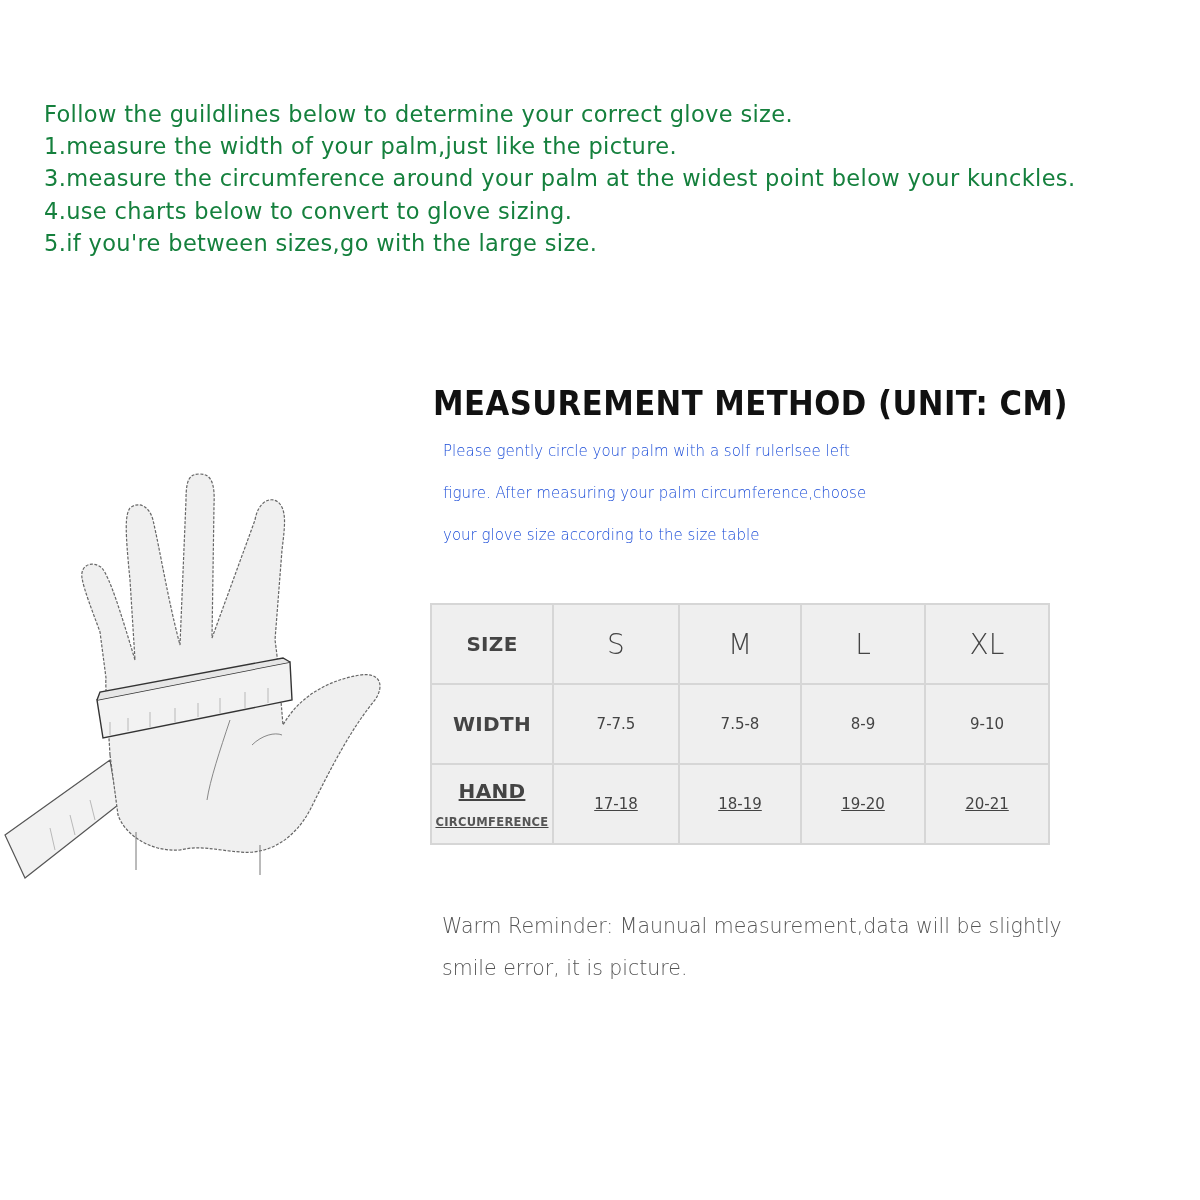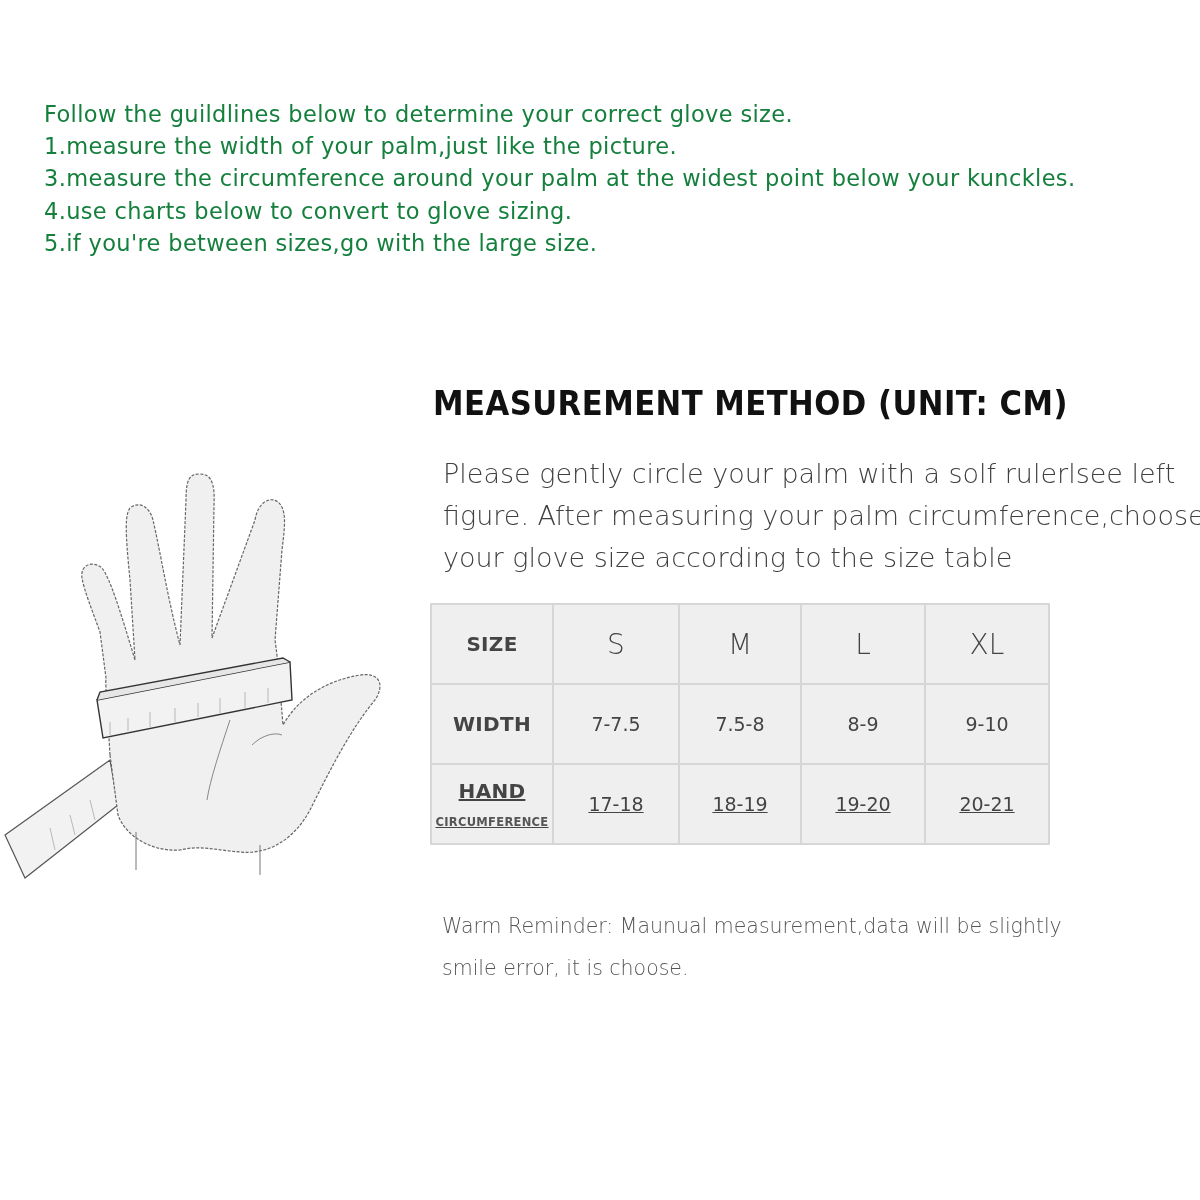--- a/index.html
+++ b/index.html
@@ -1,30 +1,30 @@
 <!DOCTYPE html>
 <html><head>
 <meta charset="utf-8">
 <style>
   html, body { margin:0; padding:0; }
   body { width:1200px; height:1200px; background:#ffffff; position:relative; overflow:hidden; font-family:"DejaVu Sans", sans-serif; }
   .guidelines { position:absolute; left:44px; top:98px; margin:0; padding:0; list-style:none; font-family:"DejaVu Sans", sans-serif; font-size:22.5px; line-height:32.2px; color:#15803d; letter-spacing:0.35px; }
   .guidelines li { white-space:nowrap; }
   .hand { position:absolute; left:0; top:460px; width:410px; height:430px; }
   .method-title { position:absolute; left:433px; top:384px; font-family:"DejaVu Sans", sans-serif; font-weight:bold; font-size:33px; letter-spacing:0.5px; color:#111; transform:scaleX(0.93); transform-origin:left top; white-space:nowrap; }
-  .intro { position:absolute; left:443px; top:453px; width:700px; font-family:"DejaVu Sans", sans-serif; font-size:27px; line-height:42px; color:#404040; font-weight:300; }
+  .intro { position:absolute; left:443px; top:430px; width:700px; font-family:"DejaVu Sans", sans-serif; font-size:15px; line-height:42px; color:#1d4ed8; font-weight:300; }
   .intro div { white-space:nowrap; }
   table.size-table { position:absolute; left:430px; top:603px; border-collapse:collapse; background:#efefef;padding-left:48px; }
   table.size-table td { border:2px solid #d6d6d6; text-align:center; vertical-align:middle; color:#444; font-family:"DejaVu Sans", sans-serif; padding:0; }
   .c0 { width:120px; } .c1 { width:124px; } .c2 { width:120px; } .c3 { width:122px; } .c4 { width:122px; }
   tr.r0 td { height:78px; } tr.r1 td { height:78px;margin-left:26px; } tr.r2 td { height:78px;text-decoration:underline; }
   .rowhead { font-weight:bold; font-size:20px; color:#555; letter-spacing:0.3px; }
   .rowsub { display:block; font-size:11.5px; font-weight:bold; color:#555; letter-spacing:0.3px; margin-top:12px; }
   .sizehead { font-size:28px; color:#555; font-weight:300; }
-  .val { font-size:19px; color:#333; }
+  .val { font-size:15px; color:#333; }
   .reminder { position:absolute; left:442px; top:905px; font-family:"DejaVu Sans", sans-serif; font-size:20.5px; line-height:42px; color:#555; font-weight:300; }
   .reminder div { white-space:nowrap; }
 </style>
 </head>
 <body>
 
 <ul class="guidelines">
   <li>Follow the guildlines below to determine your correct glove size.</li>
   <li>1.measure the width of your palm,just like the picture.</li>
   <li>3.measure the circumference around your palm at the widest point below your kunckles.</li>
@@ -107,14 +107,14 @@
     <td class="c1 val">17-18</td>
     <td class="c2 val">18-19</td>
     <td class="c3 val">19-20</td>
     <td class="c4 val">20-21</td>
   </tr>
 </tbody>
   </table>
 
 <div class="reminder">
   <div>Warm Reminder: Maunual measurement,data will be slightly</div>
-  <div>smile error, it is choose.</div>
+  <div>smile error, it is picture.</div>
 </div>
 
 </body></html>

